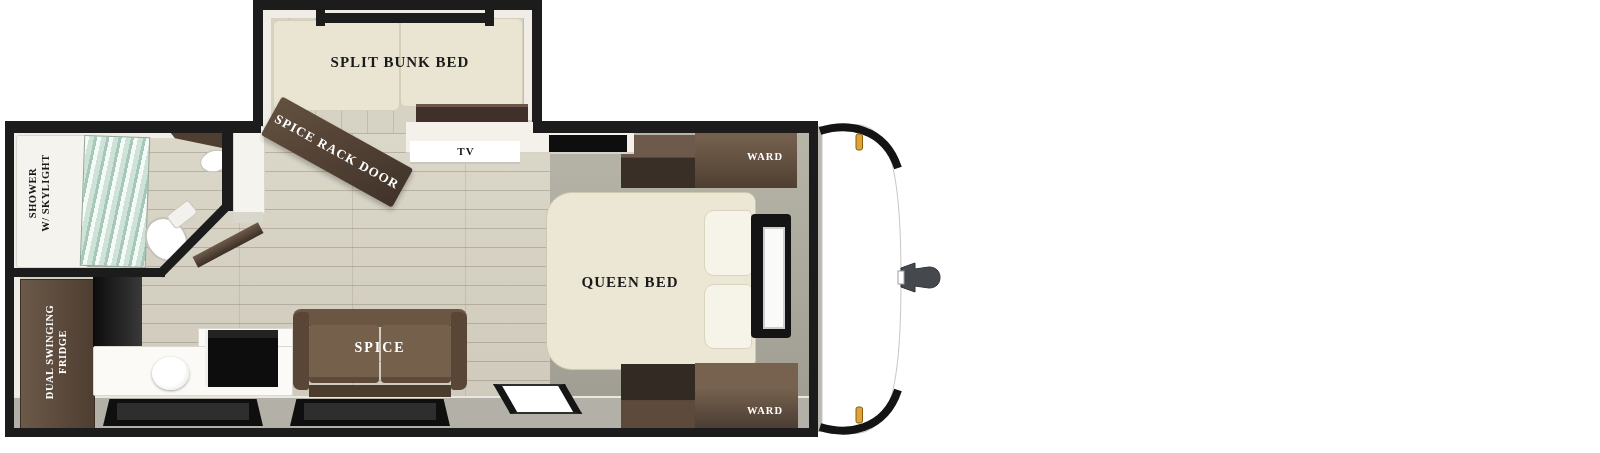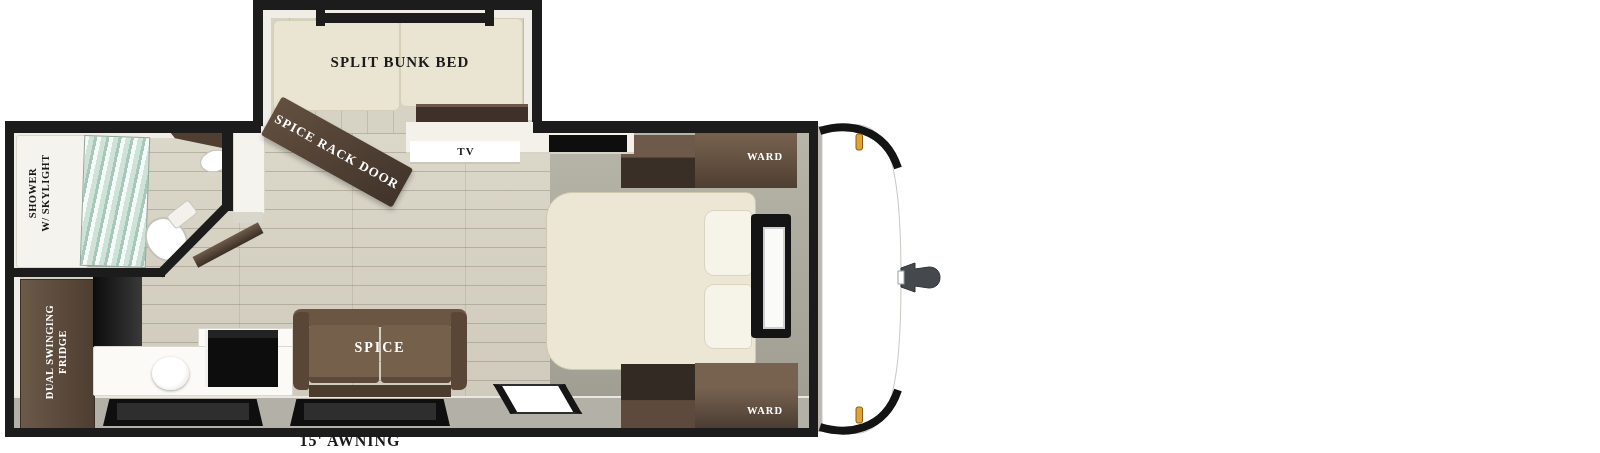--- a/index.html
+++ b/index.html
@@ -122,20 +122,21 @@
     <div class="sofa-cush" style="left:16px;"></div>
     <div class="sofa-cush" style="left:88px;"></div>
     <div class="sofa-front"></div>
   </div>
   <div class="label label-light" style="left:310px;top:340px;width:140px;font-size:14px;letter-spacing:2px;">SPICE</div>
 
   <div class="abs bed">
     <div class="pillow" style="left:157px;top:17px;width:46px;height:64px;"></div>
     <div class="pillow" style="left:157px;top:91px;width:46px;height:63px;"></div>
   </div>
+  <div class="label" style="left:540px;top:273px;width:180px;font-size:15px;">QUEEN BED</div>
 
   <div class="abs bedside-t"></div>
   <div class="abs bedside-b"></div>
   <div class="ward" style="left:695px;top:133px;width:102px;height:55px;"></div>
   <div class="ward" style="left:695px;top:363px;width:103px;height:70px;background:linear-gradient(180deg,#77624f 0 35%,#463931 100%);"></div>
   <div class="label label-light" style="left:715px;top:151px;width:100px;font-size:10.5px;">WARD</div>
   <div class="label label-light" style="left:715px;top:405px;width:100px;font-size:10.5px;">WARD</div>
 
   <div class="abs" style="left:406px;top:122px;width:228px;height:30px;background:#f3f1ea;border-bottom:2px solid #d6d3c9;"></div>
   <div class="abs" style="left:410px;top:141px;width:110px;height:21px;background:#ffffff;box-shadow:0 2px 0 #c9c6bc;"></div>
@@ -170,15 +171,14 @@
   <svg class="abs" style="left:810px;top:112px;" width="140" height="336" viewBox="810 112 140 336">
     <path d="M822,127 L856,124.5 C888,127 901,162 901,279 C901,396 888,431 856,433.5 L822,431 Z" fill="#ffffff" stroke="#c9c7bf" stroke-width="1"></path>
     <path d="M820,131 C846,123 884,126 898,168" stroke="#141414" stroke-width="8" fill="none"></path>
     <path d="M820,427 C846,435 884,432 898,390" stroke="#141414" stroke-width="8" fill="none"></path>
     <rect x="856" y="134" width="6.5" height="16" rx="2" fill="#dfa437" stroke="#8a5c12"></rect>
     <rect x="856" y="407" width="6.5" height="16" rx="2" fill="#dfa437" stroke="#8a5c12"></rect>
     <path d="M901,268 L915,263 L915,269 L929,267 C936,267 940,271.5 940,277.5 C940,283.5 936,288 929,288 L915,286 L915,292 L901,287 Z" fill="#45494e" stroke="#303338"></path>
     <rect x="898" y="271" width="6" height="13" fill="#ffffff" stroke="#9aa0a6"></rect>
   </svg>
 
-  <div class="label" style="left:230px;top:431px;width:240px;font-size:16px;">15' AWNING</div>
 
 </div>
 
 </body></html>

